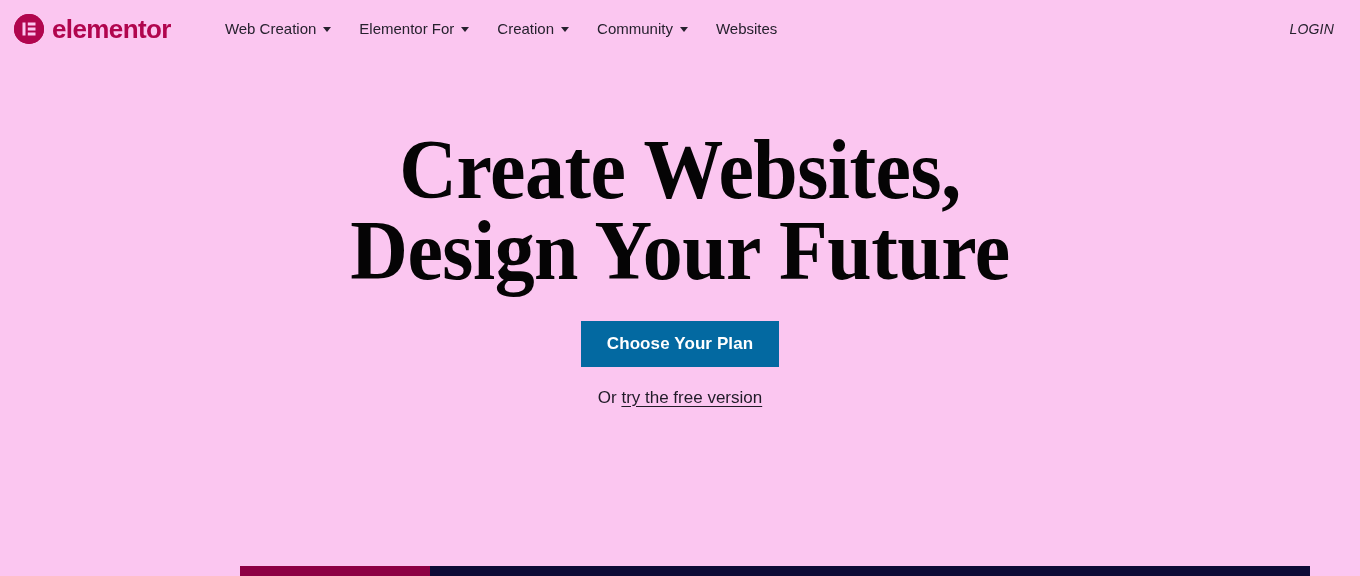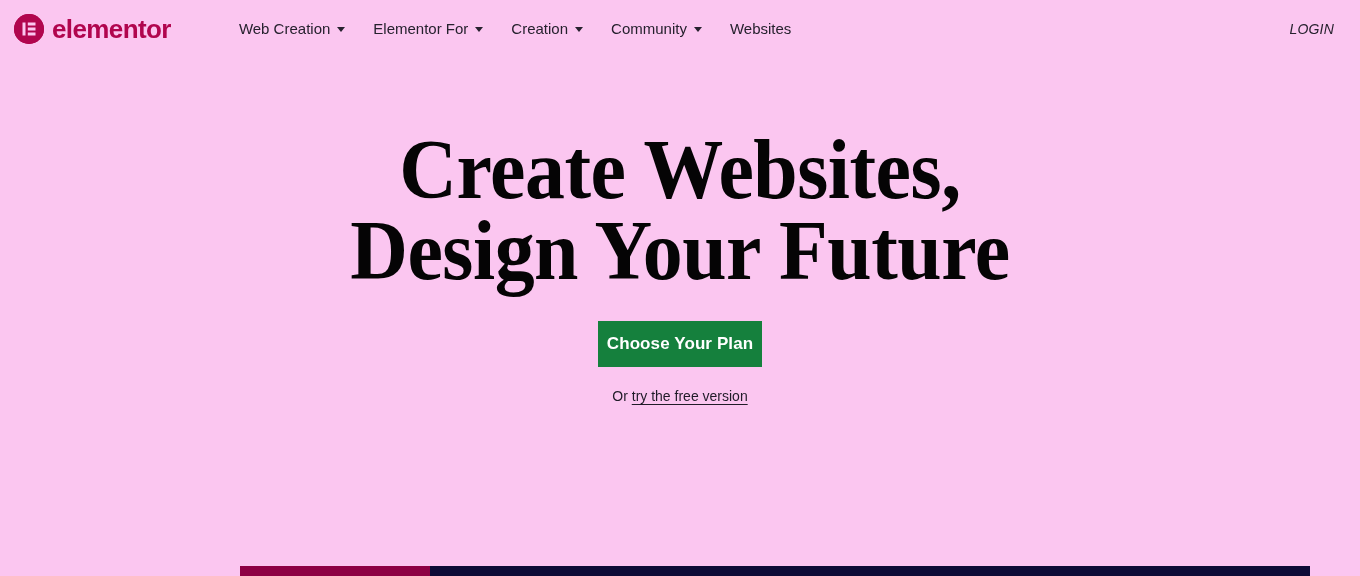--- a/index.html
+++ b/index.html
@@ -34,21 +34,21 @@
     display: flex;
     align-items: center;
     box-sizing: border-box;
     padding: 0 24px 0 14px;
   }
 
   .brand {
     display: flex;
     align-items: center;
     gap: 8px;
-    margin-right: 54px;
+    margin-right: 40px;
     text-decoration: none;
   }
 
   .brand-mark {
     width: 30px;
     height: 30px;
     border-radius: 50%;
     background: #b1054e;
     display: block;
     flex: 0 0 auto;
@@ -147,38 +147,38 @@
     padding-top: 29px;
     display: flex;
     flex-direction: column;
     align-items: center;
   }
 
   .cta-button {
     display: inline-flex;
     align-items: center;
     justify-content: center;
-    width: 164px;
+    width: 198px;
     height: 46px;
-    background: #15803d;
+    background: #0369a1;
     color: #ffffff;
     font-size: 17px;
     font-weight: 700;
     letter-spacing: 0.1px;
     border: none;
     border-radius: 0;
     cursor: pointer;
     font-family: "Liberation Sans", sans-serif;
     text-decoration: none;
     box-sizing: border-box;
   }
 
   .free-line {
     padding-top: 22px;
-    font-size: 14px;
+    font-size: 17px;
     color: #201b28;
     line-height: 1;
     font-family: "Liberation Sans", sans-serif;
   }
 
   .free-link {
     color: #201b28;
     text-decoration: underline;
     text-underline-offset: 3px;
     cursor: pointer;

